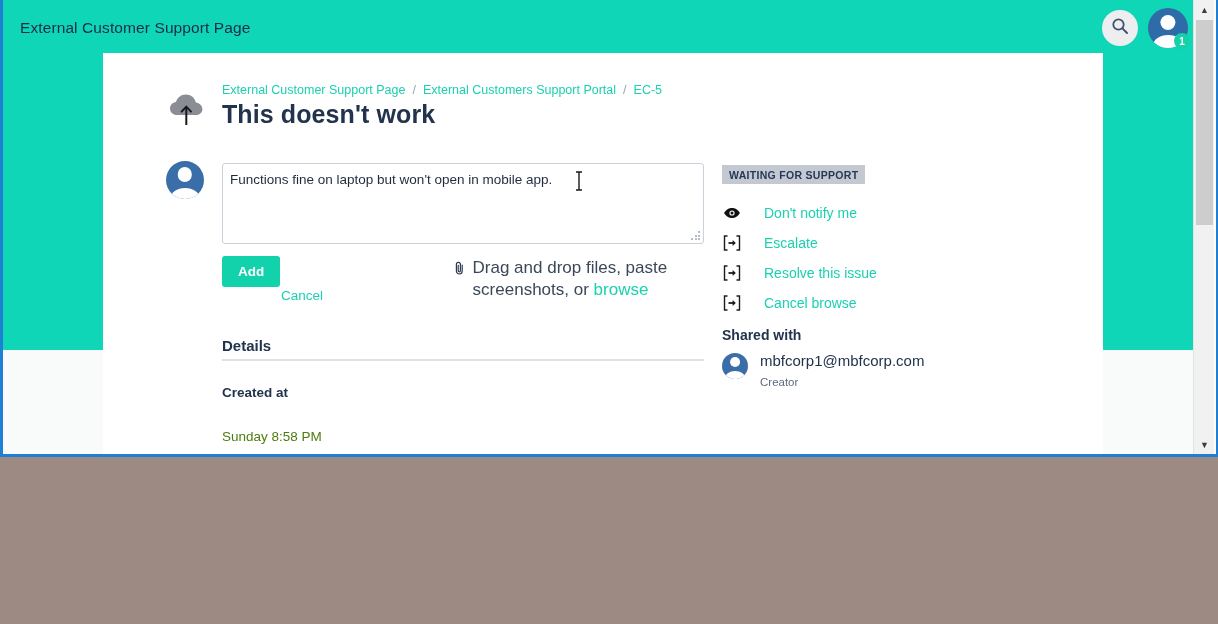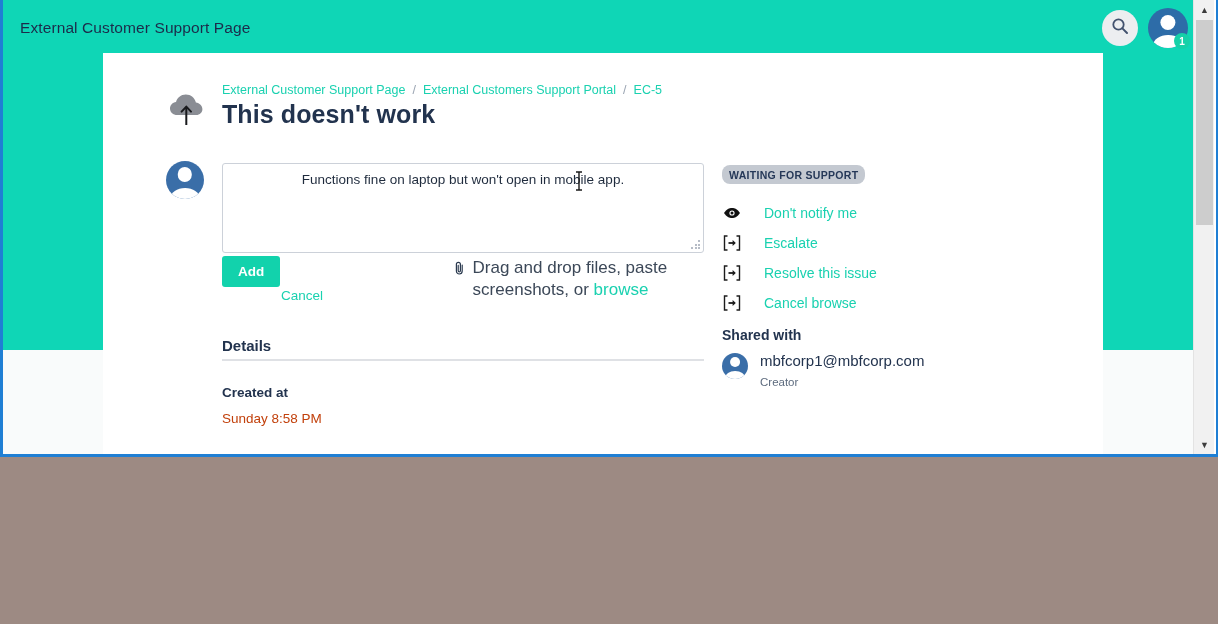--- a/index.html
+++ b/index.html
@@ -106,24 +106,23 @@
     position: absolute; left: 50%; top: 17%; transform: translateX(-50%);
     width: 38%; height: 38%; border-radius: 50%; background: #ffffff;
   }
   .ca-circle .body {
     position: absolute; left: 50%; bottom: -22%; transform: translateX(-50%);
     width: 76%; height: 52%; border-radius: 50% 50% 0 0; background: #ffffff;
   }
 
   #comment-box {
     position: absolute; left: 119px; top: 110px;
-    width: 482px; height: 90px;
+    width: 482px; height: 81px;
     border: 1px solid #ccd1d9; border-radius: 3px;
     background: #ffffff;
-    text-align: center;
   }
   #comment-text {
     position: absolute; left: 7px; top: 7px; right: 7px;
     font-size: 13.5px; color: #1f2b3d; line-height: 18px;
     white-space: pre-wrap;
   }
   .resize-grip { position: absolute; right: 2px; bottom: 2px; width: 10px; height: 10px; cursor: nwse-resize; }
   .resize-grip i {
     position: absolute; width: 2px; height: 2px; background: #b6bcc6;
   }
@@ -156,30 +155,30 @@
   }
   #details-rule {
     position: absolute; left: 119px; top: 306px;
     width: 482px; height: 2px; background: #dfe1e5;
   }
   #created-label {
     position: absolute; left: 119px; top: 332px;
     font-size: 13.5px; font-weight: bold; color: #22334e;
   }
   #created-value {
-    position: absolute; left: 119px; top: 358px;
-    font-size: 13.5px; color: #c2410c;
+    position: absolute; left: 119px; top: 376px;
+    font-size: 13.5px; color: #4d7c0f;
   }
 
   
   #status-badge {
     position: absolute; left: 619px; top: 112px;
     background: #c4c9d1; color: #253858;
     font-size: 10.5px; font-weight: bold; letter-spacing: .3px;
-    padding: 4px 7px 3px; border-radius: 8px; display: inline-block;
+    padding: 4px 7px 3px; border-radius: 0; display: inline-block;
   }
   .action-row {
     position: absolute; left: 619px;
     display: flex; align-items: center; gap: 22px; cursor: pointer;
   }
   .action-row .label { font-size: 14px; color: #1ad1b0; }
   .action-icon { width: 20px; height: 20px; display: flex; align-items: center; justify-content: center; }
 
   #shared-heading {
     position: absolute; left: 619px; top: 274px;

